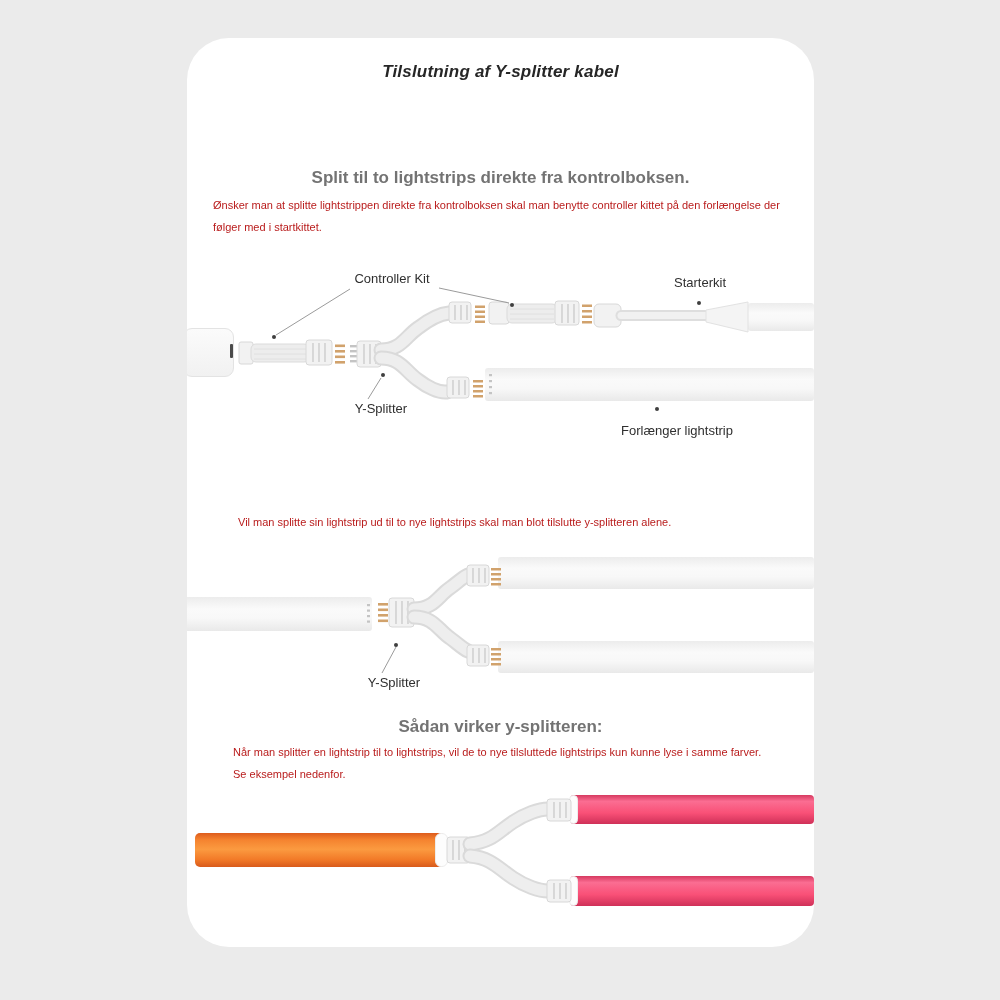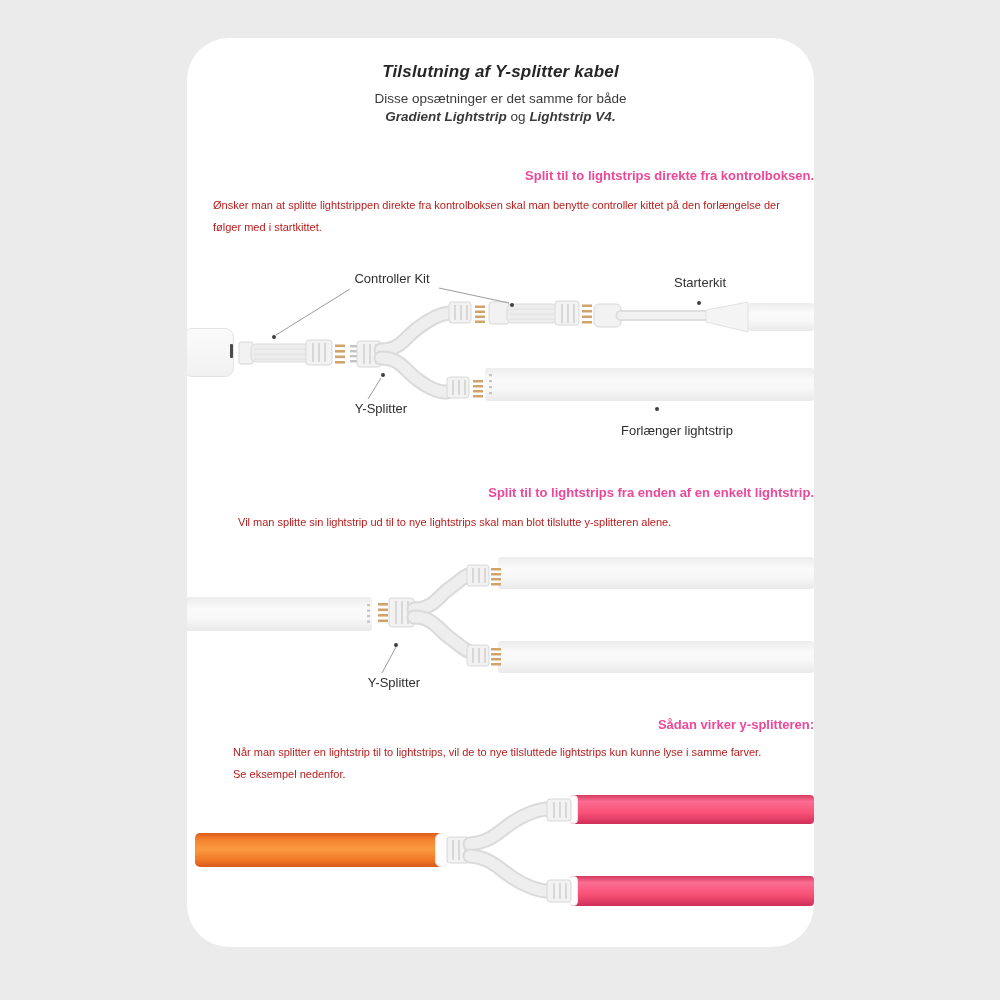--- a/index.html
+++ b/index.html
@@ -14,21 +14,21 @@
     position:absolute;left:187px;top:38px;width:627px;height:909px;
     background:var(--card-bg,#ffffff);border-radius:42px;overflow:hidden;
   }
   .abs{position:absolute;}
   .page-title{
     left:0;top:24px;width:627px;text-align:center;
     font-size:17px;font-weight:bold;font-style:italic;letter-spacing:.2px;color:#262626;
   }
   .subtitle{left:0;top:52px;width:627px;text-align:center;font-size:13.5px;line-height:18px;color:#3a3a3a;}
   .subtitle .bi{font-weight:bold;font-style:italic;}
-  .sec-heading{left:0;width:627px;text-align:right;font-size:13px;font-weight:bold;color:#ec4899;}
+  .sec-heading{left:0;width:627px;text-align:center;font-size:17px;font-weight:bold;color:#737373;}
   .sec-body{left:50%;transform:translateX(-50%);text-align:left;font-size:11px;line-height:22px;color:#b91c1c;}
   .diagram-label{position:absolute;font-size:13px;color:#2f2f2f;text-align:center;}
   
   .strip{
     position:absolute;border-radius:3px;
     background:linear-gradient(180deg,#ececec 0%,#fafafa 35%,#f8f8f8 62%,#e9e9e9 100%);
   }
   .strip-orange{
     position:absolute;border-radius:5px;
     background:linear-gradient(180deg,#dd5c1d 0%,var(--orange-strip,#f5832f) 20%,#fb9a40 48%,#f27a28 78%,#d85a1c 100%);
@@ -58,34 +58,29 @@
   .leader{stroke:#9b9b9b;stroke-width:1;}
   .dot{fill:#3f3f3f;}
   .lbl{z-index:5;}
 </style>
 </head>
 <body>
 
 <div class="card">
 
   <div class="abs page-title">Tilslutning af Y-splitter kabel</div>
-  <div class="abs subtitle">
-    <span>Disse opsætninger er det samme for både</span><br>
-    <span class="bi">Gradient Lightstrip</span><span> og </span><span class="bi">Lightstrip V4.</span>
-  </div>
 
   <div class="abs sec-heading" style="top:130px;">Split til to lightstrips direkte fra kontrolboksen.</div>
   <div class="abs sec-body" style="top:156px;width:575px;">Ønsker man at splitte lightstrippen direkte fra kontrolboksen skal man benytte controller kittet på den forlængelse der følger med i startkittet.</div>
 
   <div class="controller-box"></div>
   <div class="power-slot"></div>
   <div class="strip" style="left:561px;top:265px;width:66px;height:28px;"></div>
   <div class="strip" style="left:298px;top:330px;width:329px;height:33px;"></div>
 
-  <div class="abs sec-heading" style="top:447px;">Split til to lightstrips fra enden af en enkelt lightstrip.</div>
   <div class="abs sec-body" style="top:473px;width:525px;">Vil man splitte sin lightstrip ud til to nye lightstrips skal man blot tilslutte y-splitteren alene.</div>
 
   <div class="strip" style="left:0;top:559px;width:185px;height:34px;border-top-left-radius:0;border-bottom-left-radius:0;"></div>
   <div class="strip" style="left:311px;top:519px;width:316px;height:32px;"></div>
   <div class="strip" style="left:311px;top:603px;width:316px;height:32px;"></div>
 
   <div class="abs sec-heading" style="top:679px;">Sådan virker y-splitteren:</div>
   <div class="abs sec-body" style="top:703px;width:535px;">Når man splitter en lightstrip til to lightstrips, vil de to nye tilsluttede lightstrips kun kunne lyse i samme farver. Se eksempel nedenfor.</div>
 
   <div class="strip-orange" style="left:8px;top:795px;width:250px;height:34px;"></div>

